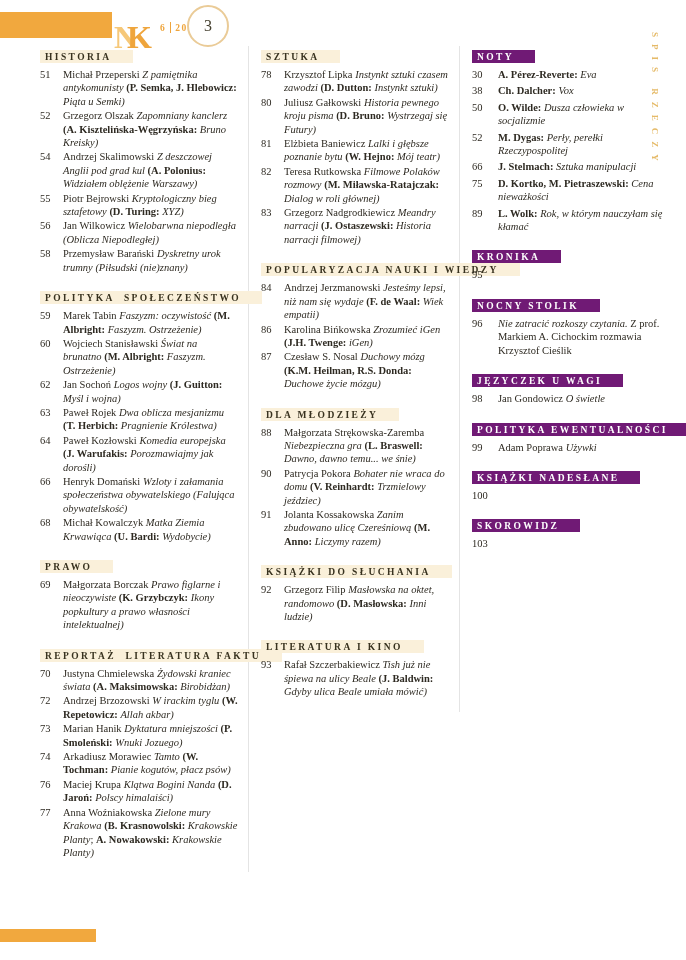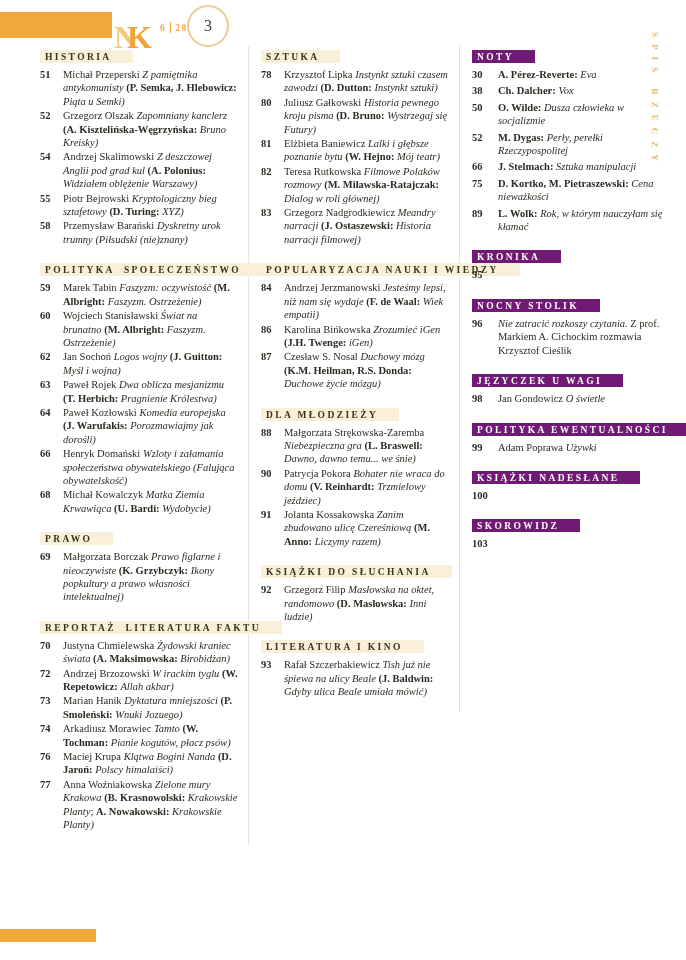--- a/index.html
+++ b/index.html
@@ -28,21 +28,21 @@
   .colc1 { width:198px; padding-right:10px; border-right:1px solid #E4E4E4; }
   .colc2 { width:188px; padding:0 10px 0 12px; border-right:1px solid #E4E4E4; }
   .colc3 { width:198px; padding-left:12px; }
   .section { margin-bottom:13px; }
   .sec-head { display:inline-block; font-size:9.5px; font-weight:bold; letter-spacing:2.4px;
     padding:2px 21px 1px 5px; margin-bottom:5px; white-space:pre; }
   .sec-head.light { background:#FAF0DA; color:#38321F; }
   .sec-head.solid { background:#701a75; color:#FFFFFF; }
   .entry { display:flex; font-size:10.5px; line-height:13.4px; margin-bottom:1px; }
   .colc3 .entry { margin-bottom:3px; }
-  .num { width:23px; flex:none; font-weight:bold; }
+  .num { width:23px; flex:none; font-weight:normal; }
   .colc3 .num { width:26px; }
   .txt { flex:1; }
   .t-r { font-style:normal; font-weight:normal; }
   .t-i { font-style:italic; }
   .t-b { font-weight:bold; }
 </style>
 </head>
 <body>
 
 <div class="page">
@@ -65,20 +65,23 @@
           </div><div class="entry">
             <span class="num">52</span>
             <span class="txt"><span class="t-r">Grzegorz Olszak </span><span class="t-i">Zapomniany kanclerz </span><span class="t-b">(A. Kisztelińska-Węgrzyńska: </span><span class="t-i">Bruno Kreisky)</span></span>
           </div><div class="entry">
             <span class="num">54</span>
             <span class="txt"><span class="t-r">Andrzej Skalimowski </span><span class="t-i">Z deszczowej Anglii pod grad kul </span><span class="t-b">(A. Polonius: </span><span class="t-i">Widziałem oblężenie Warszawy)</span></span>
           </div><div class="entry">
             <span class="num">55</span>
             <span class="txt"><span class="t-r">Piotr Bejrowski </span><span class="t-i">Kryptologiczny bieg sztafetowy </span><span class="t-b">(D. Turing: </span><span class="t-i">XYZ)</span></span>
           </div><div class="entry">
+            <span class="num">56</span>
+            <span class="txt"><span class="t-r">Jan Wilkowicz </span><span class="t-i">Wielobarwna niepodległa </span><span class="t-i">(Oblicza Niepodległej)</span></span>
+          </div><div class="entry">
             <span class="num">58</span>
             <span class="txt"><span class="t-r">Przemysław Barański </span><span class="t-i">Dyskretny urok trumny </span><span class="t-i">(Piłsudski (nie)znany)</span></span>
           </div></div>
         <div class="section"><div class="sec-head light">POLITYKA  SPOŁECZEŃSTWO</div><div class="entry">
             <span class="num">59</span>
             <span class="txt"><span class="t-r">Marek Tabin </span><span class="t-i">Faszyzm: oczywistość </span><span class="t-b">(M. Albright: </span><span class="t-i">Faszyzm. Ostrzeżenie)</span></span>
           </div><div class="entry">
             <span class="num">60</span>
             <span class="txt"><span class="t-r">Wojciech Stanisławski </span><span class="t-i">Świat na brunatno </span><span class="t-b">(M. Albright: </span><span class="t-i">Faszyzm. Ostrzeżenie)</span></span>
           </div><div class="entry">

